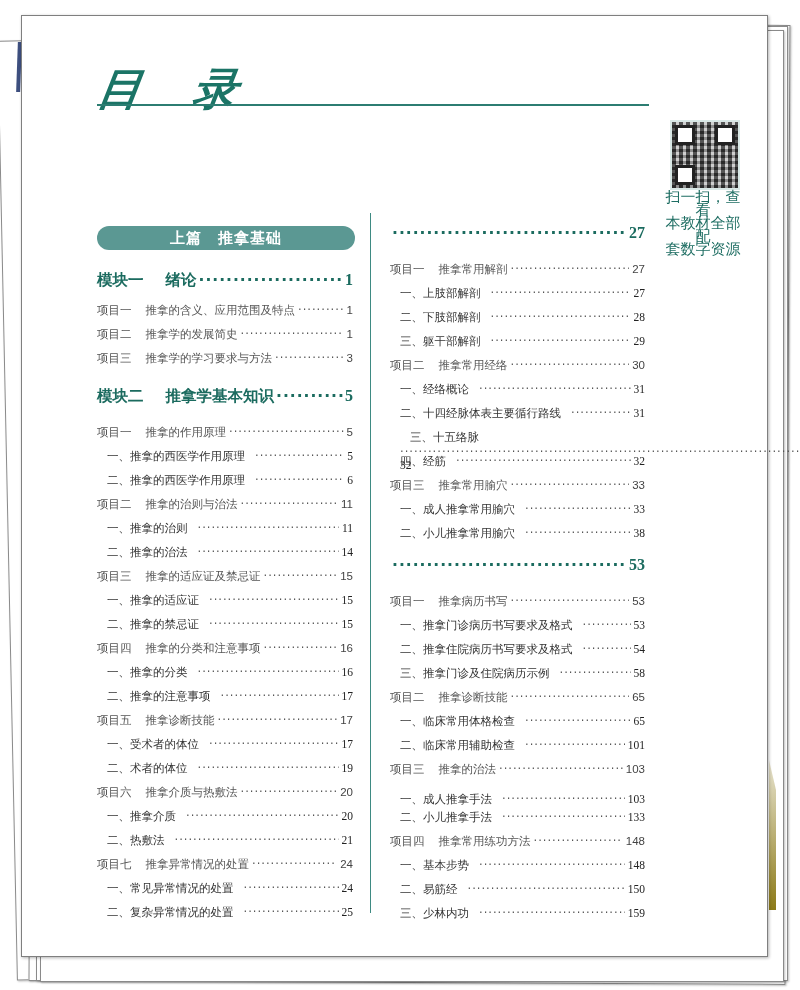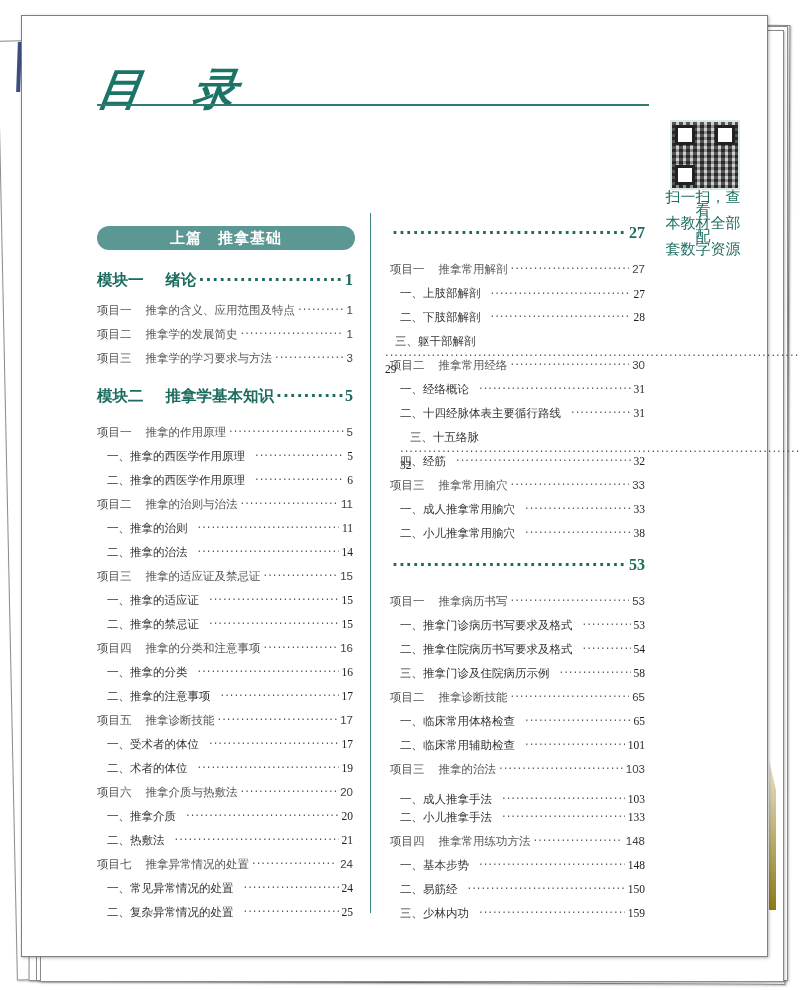--- a/index.html
+++ b/index.html
@@ -249,31 +249,31 @@
 <div id="toc-right">
     <div class="row module" style="left: 390px; top: 224px; width: 255px;">
       <span class="dots"></span>
       <span class="pg num">27</span>
     </div>
     <div class="row item" style="left: 390px; top: 262px; width: 255px;">
       <span class="lbl"><span>项目一</span><span class="gap"></span><span>推拿常用解剖</span></span>
       <span class="dots"></span>
       <span class="pg">27</span>
     </div>
-    <div class="row sub" style="left: 390px; top: 286px; width: 255px; align-items: center;">
+    <div class="row sub" style="left: 390px; top: 286px; width: 255px;">
       <span class="lbl"><span>一、上肢部解剖</span></span>
       <span class="dots"></span>
       <span class="pg">27</span>
     </div>
     <div class="row sub" style="left: 390px; top: 310px; width: 255px;">
       <span class="lbl"><span>二、下肢部解剖</span></span>
       <span class="dots"></span>
       <span class="pg">28</span>
     </div>
-    <div class="row sub" style="left: 375px; top: 334px; width: 255px; flex-direction: column;">
+    <div class="row sub" style="left: 390px; top: 334px; width: 255px;">
       <span class="lbl"><span>三、躯干部解剖</span></span>
       <span class="dots"></span>
       <span class="pg">29</span>
     </div>
     <div class="row item" style="left: 390px; top: 358px; width: 255px;">
       <span class="lbl"><span>项目二</span><span class="gap"></span><span>推拿常用经络</span></span>
       <span class="dots"></span>
       <span class="pg">30</span>
     </div>
     <div class="row sub" style="left: 390px; top: 382px; width: 255px;">

